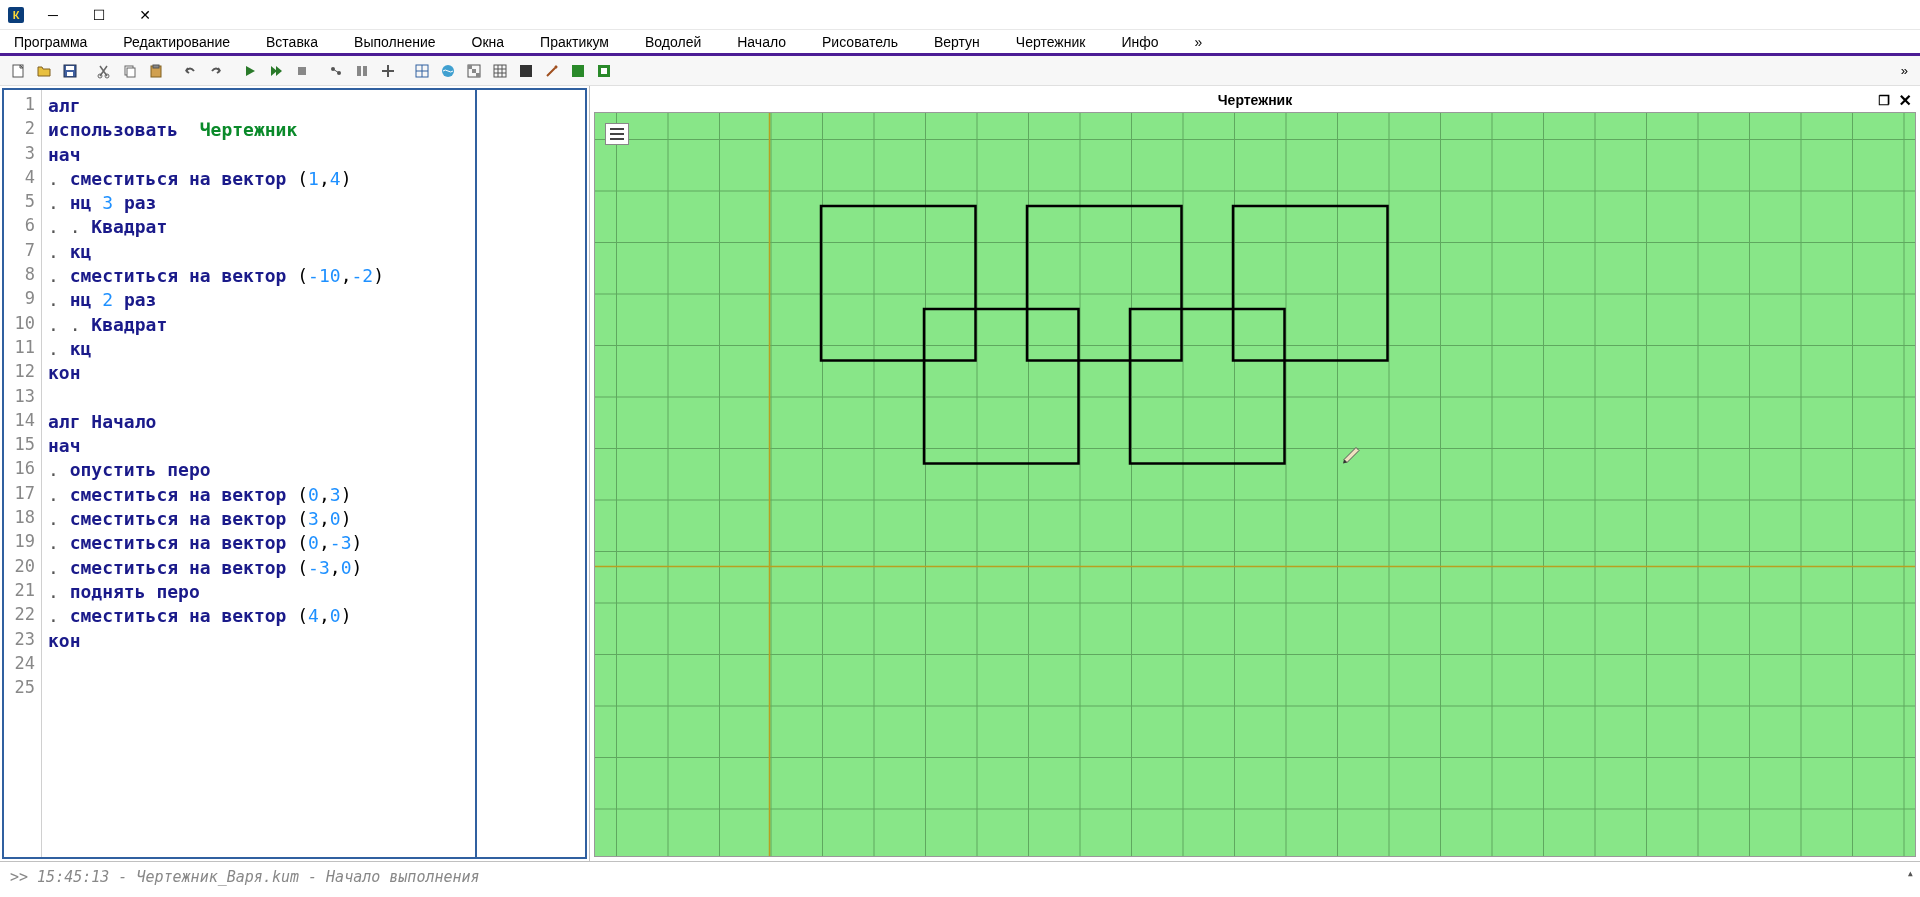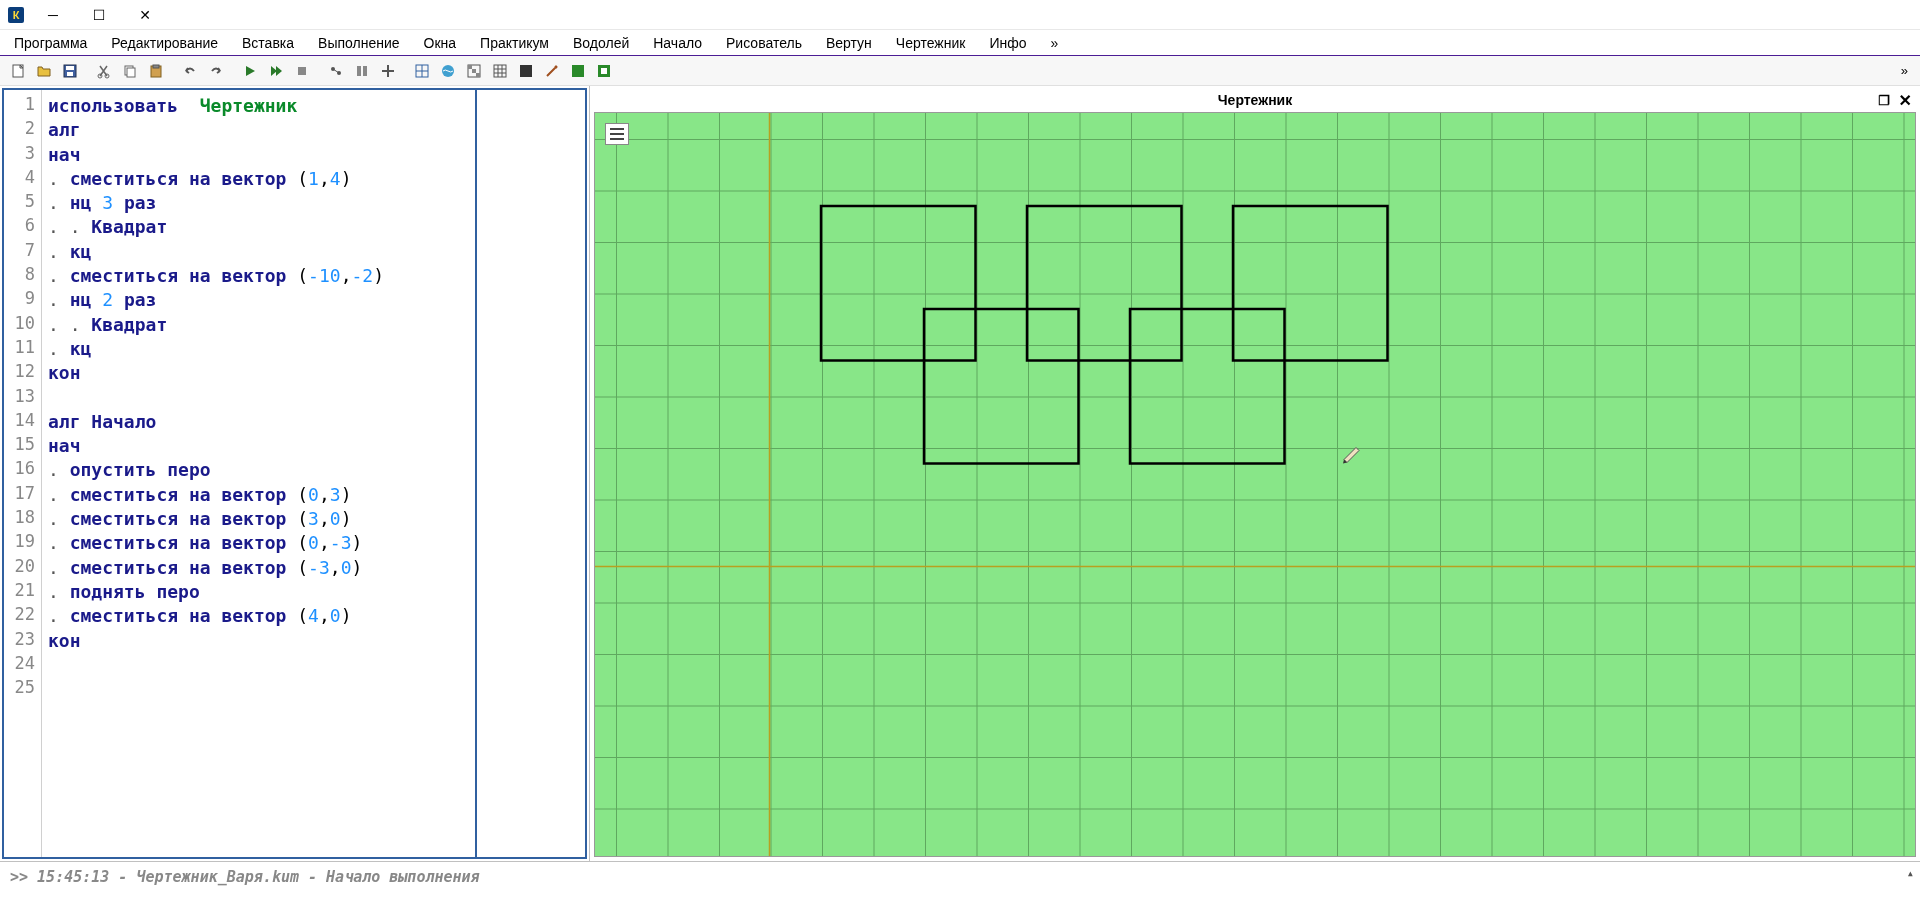--- a/index.html
+++ b/index.html
@@ -4,21 +4,21 @@
 <style>
 * { box-sizing: border-box; margin: 0; padding: 0; }
 body { font-family: "Segoe UI", Tahoma, sans-serif; font-size: 13px; background: #fff; color: #000; overflow: hidden; width: 1920px; height: 897px; }
 
 .titlebar { height: 30px; display: flex; align-items: center; padding: 0 8px; background: #fff; border-bottom: 1px solid #e8e8e8; }
 .titlebar .app-icon { width: 16px; height: 16px; background: #0a3d7a; color: #fdd835; display: flex; align-items: center; justify-content: center; font-weight: bold; font-size: 11px; border-radius: 2px; margin-right: 6px; }
 .titlebar .title { flex: 1; font-size: 13px; }
 .titlebar .win-controls { display: flex; }
 .titlebar .win-btn { width: 46px; height: 30px; display: flex; align-items: center; justify-content: center; font-size: 14px; cursor: pointer; }
 
-.menubar { height: 26px; display: flex; align-items: center; padding: 0 6px; gap: 8px; border-bottom: 1px solid #4c1d95; }
+.menubar { height: 26px; display: flex; align-items: center; padding: 0 6px; gap: 20px; border-bottom: 3px solid #4c1d95; }
 .menubar .menu-item { padding: 2px 8px; cursor: pointer; font-size: 14px; }
 
 .toolbar { height: 30px; display: flex; align-items: center; padding: 2px 6px; gap: 2px; border-bottom: 1px solid #e0e0e0; background: #f7f7f7; }
 .toolbar .tbtn { width: 24px; height: 24px; display: flex; align-items: center; justify-content: center; cursor: pointer; border-radius: 2px; }
 .toolbar .sep { width: 6px; }
 .toolbar .chev { margin-left: auto; padding: 0 6px; cursor: pointer; }
 
 .workspace { display: flex; height: calc(897px - 30px - 26px - 30px - 36px); }
 
 .editor-pane { width: 590px; display: flex; flex-direction: column; border-right: 1px solid #c0c0c0; }
@@ -37,21 +37,21 @@
 
 .canvas-pane { flex: 1; position: relative; background: #fff; padding: 2px 4px 4px 4px; display: flex; flex-direction: column; }
 .canvas-header { height: 24px; display: flex; align-items: center; justify-content: center; font-weight: bold; font-size: 14px; position: relative; }
 .canvas-header .pin { position: absolute; right: 26px; font-size: 13px; cursor: pointer; }
 .canvas-header .close { position: absolute; right: 4px; font-size: 16px; cursor: pointer; font-weight: bold; }
 .canvas-body { flex: 1; position: relative; background: #88e688; border: 1px solid #999; overflow: hidden; }
 .canvas-body svg { position: absolute; top: 0; left: 0; }
 .ham-btn { position: absolute; top: 10px; left: 10px; width: 24px; height: 22px; background: #fff; border: 1px solid #888; display: flex; flex-direction: column; justify-content: center; align-items: center; gap: 3px; cursor: pointer; z-index: 10; }
 .ham-btn span { width: 14px; height: 2px; background: #444; }
 
-.console { height: 36px; border-top: 1px solid #c0c0c0; padding: 6px 10px; font-family: "Consolas", monospace; font-style: italic; color: #888; font-size: 15px; position: relative; font-weight: bold; }
+.console { height: 36px; border-top: 1px solid #c0c0c0; padding: 6px 10px; font-family: "Consolas", monospace; font-style: italic; color: #888; font-size: 15px; position: relative; }
 .console .scroll-up { position: absolute; right: 6px; top: 4px; font-size: 12px; cursor: pointer; color: #555; }
 </style>
 </head>
 <body>
 
 <div class="titlebar">
   <div class="app-icon">К</div>
   <div class="win-controls">
     <div class="win-btn">─</div>
     <div class="win-btn">☐</div>
@@ -243,22 +243,22 @@
           <div class="ln">18</div>
           <div class="ln">19</div>
           <div class="ln">20</div>
           <div class="ln">21</div>
           <div class="ln">22</div>
           <div class="ln">23</div>
           <div class="ln">24</div>
           <div class="ln">25</div>
         </div>
       <div class="code" id="code">
+          <div class="line"><span class="kw">алг</span></div>
           <div class="line"><span class="kw">использовать  </span><span class="mod">Чертежник</span></div>
-          <div class="line"><span class="kw">алг</span></div>
           <div class="line"><span class="kw">нач</span></div>
           <div class="line"><span class="dot">. </span><span class="kw">сместиться на вектор </span><span class="pun">(</span><span class="num">1</span><span class="pun">,</span><span class="num">4</span><span class="pun">)</span></div>
           <div class="line"><span class="dot">. </span><span class="kw">нц </span><span class="num">3</span><span class="kw"> раз</span></div>
           <div class="line"><span class="dot">. . </span><span class="kw">Квадрат</span></div>
           <div class="line"><span class="dot">. </span><span class="kw">кц</span></div>
           <div class="line"><span class="dot">. </span><span class="kw">сместиться на вектор </span><span class="pun">(</span><span class="num">-10</span><span class="pun">,</span><span class="num">-2</span><span class="pun">)</span></div>
           <div class="line"><span class="dot">. </span><span class="kw">нц </span><span class="num">2</span><span class="kw"> раз</span></div>
           <div class="line"><span class="dot">. . </span><span class="kw">Квадрат</span></div>
           <div class="line"><span class="dot">. </span><span class="kw">кц</span></div>
           <div class="line"><span class="kw">кон</span></div>

